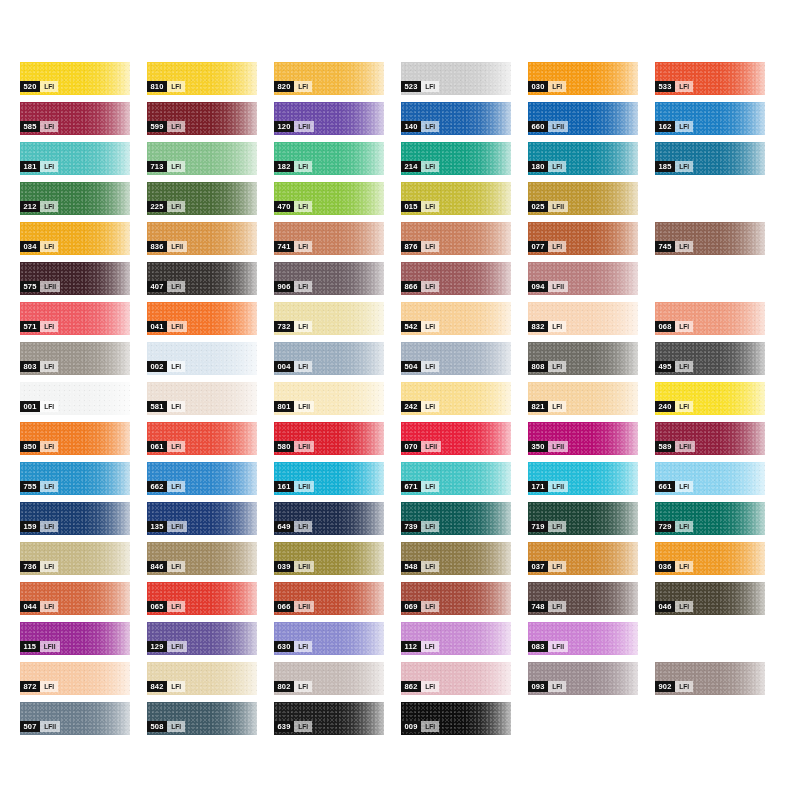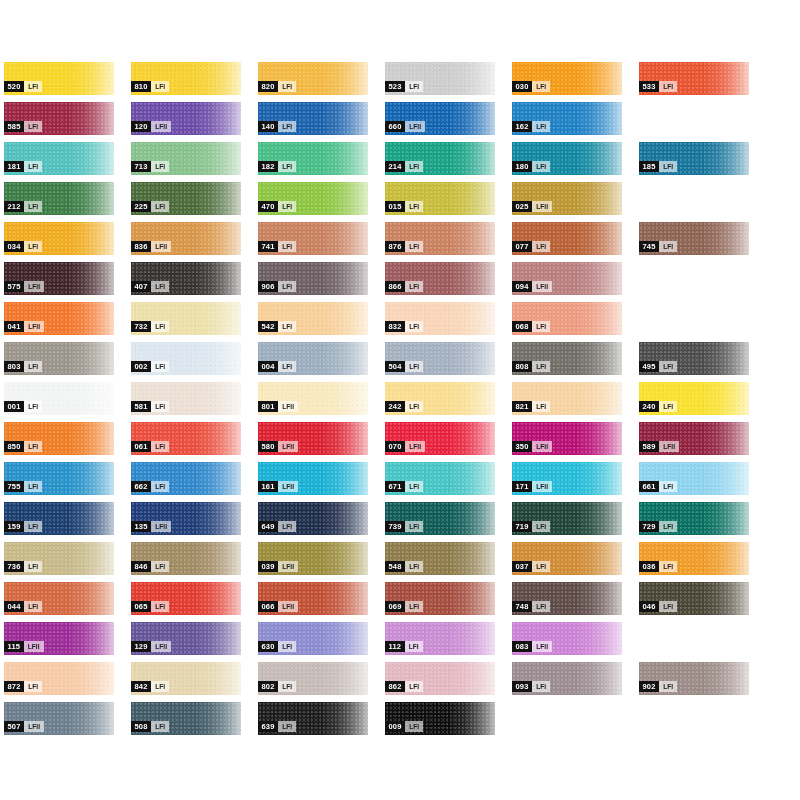--- a/index.html
+++ b/index.html
@@ -18,21 +18,21 @@
   #chart-sheet {
     position: relative;
     width: 800px;
     height: 800px;
     background: #ffffff;
     box-sizing: border-box;
   }
 
   #swatch-grid {
     position: absolute;
-    left: 4px;
+    left: 20px;
     top: 62px;
     width: 762px;
   }
 
   .swatch-row {
     display: flex;
     gap: 0px;
     height: 40px;
     margin-bottom: 0px;
   }
@@ -192,20 +192,30 @@
             <div class="swatch-fill" style="background-color: rgb(156, 36, 66);"></div>
             <div class="swatch-grain"></div>
             <div class="swatch-label">
               <span class="swatch-code">585</span>
               <span class="swatch-lf">LFI</span>
             </div>
           </div>
         </div>
         <div class="swatch-cell">
           <div class="swatch">
+            <div class="swatch-fill" style="background-color: rgb(123, 32, 41);"></div>
+            <div class="swatch-grain"></div>
+            <div class="swatch-label">
+              <span class="swatch-code">599</span>
+              <span class="swatch-lf">LFI</span>
+            </div>
+          </div>
+        </div>
+        <div class="swatch-cell">
+          <div class="swatch">
             <div class="swatch-fill" style="background-color: rgb(107, 74, 168);"></div>
             <div class="swatch-grain"></div>
             <div class="swatch-label">
               <span class="swatch-code">120</span>
               <span class="swatch-lf">LFII</span>
             </div>
           </div>
         </div>
         <div class="swatch-cell">
           <div class="swatch">
@@ -460,20 +470,30 @@
             <div class="swatch-fill" style="background-color: rgb(185, 126, 126);"></div>
             <div class="swatch-grain"></div>
             <div class="swatch-label">
               <span class="swatch-code">094</span>
               <span class="swatch-lf">LFII</span>
             </div>
           </div>
         </div>
       </div>
       <div class="swatch-row">
+        <div class="swatch-cell">
+          <div class="swatch">
+            <div class="swatch-fill" style="background-color: rgb(238, 91, 99);"></div>
+            <div class="swatch-grain"></div>
+            <div class="swatch-label">
+              <span class="swatch-code">571</span>
+              <span class="swatch-lf">LFI</span>
+            </div>
+          </div>
+        </div>
         <div class="swatch-cell">
           <div class="swatch">
             <div class="swatch-fill" style="background-color: rgb(244, 117, 42);"></div>
             <div class="swatch-grain"></div>
             <div class="swatch-label">
               <span class="swatch-code">041</span>
               <span class="swatch-lf">LFII</span>
             </div>
           </div>
         </div>

